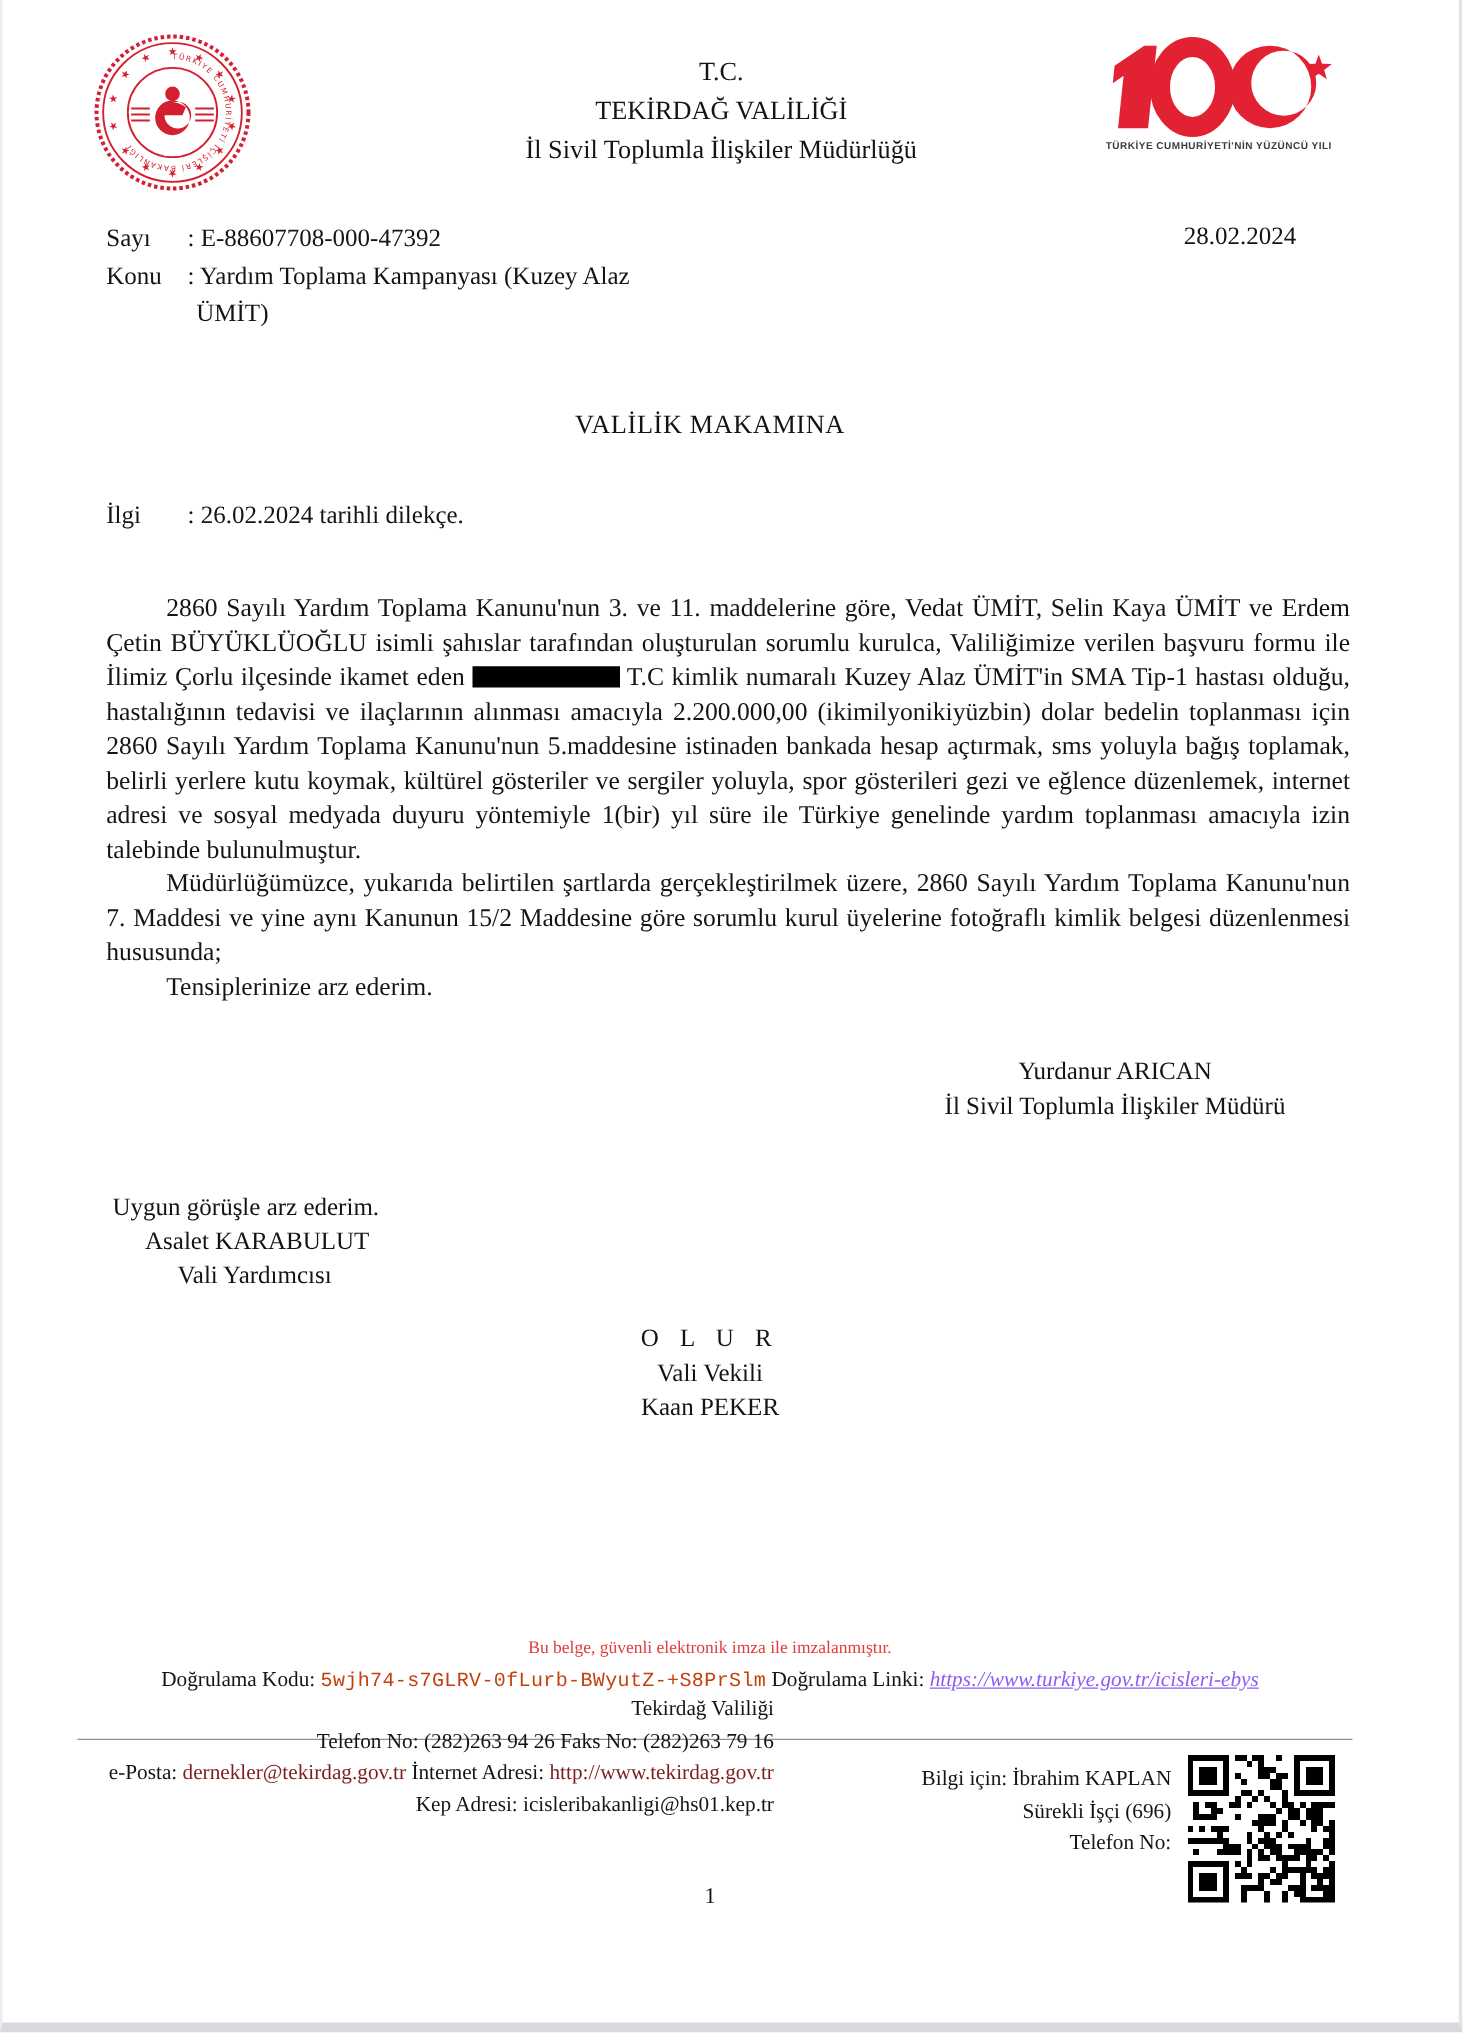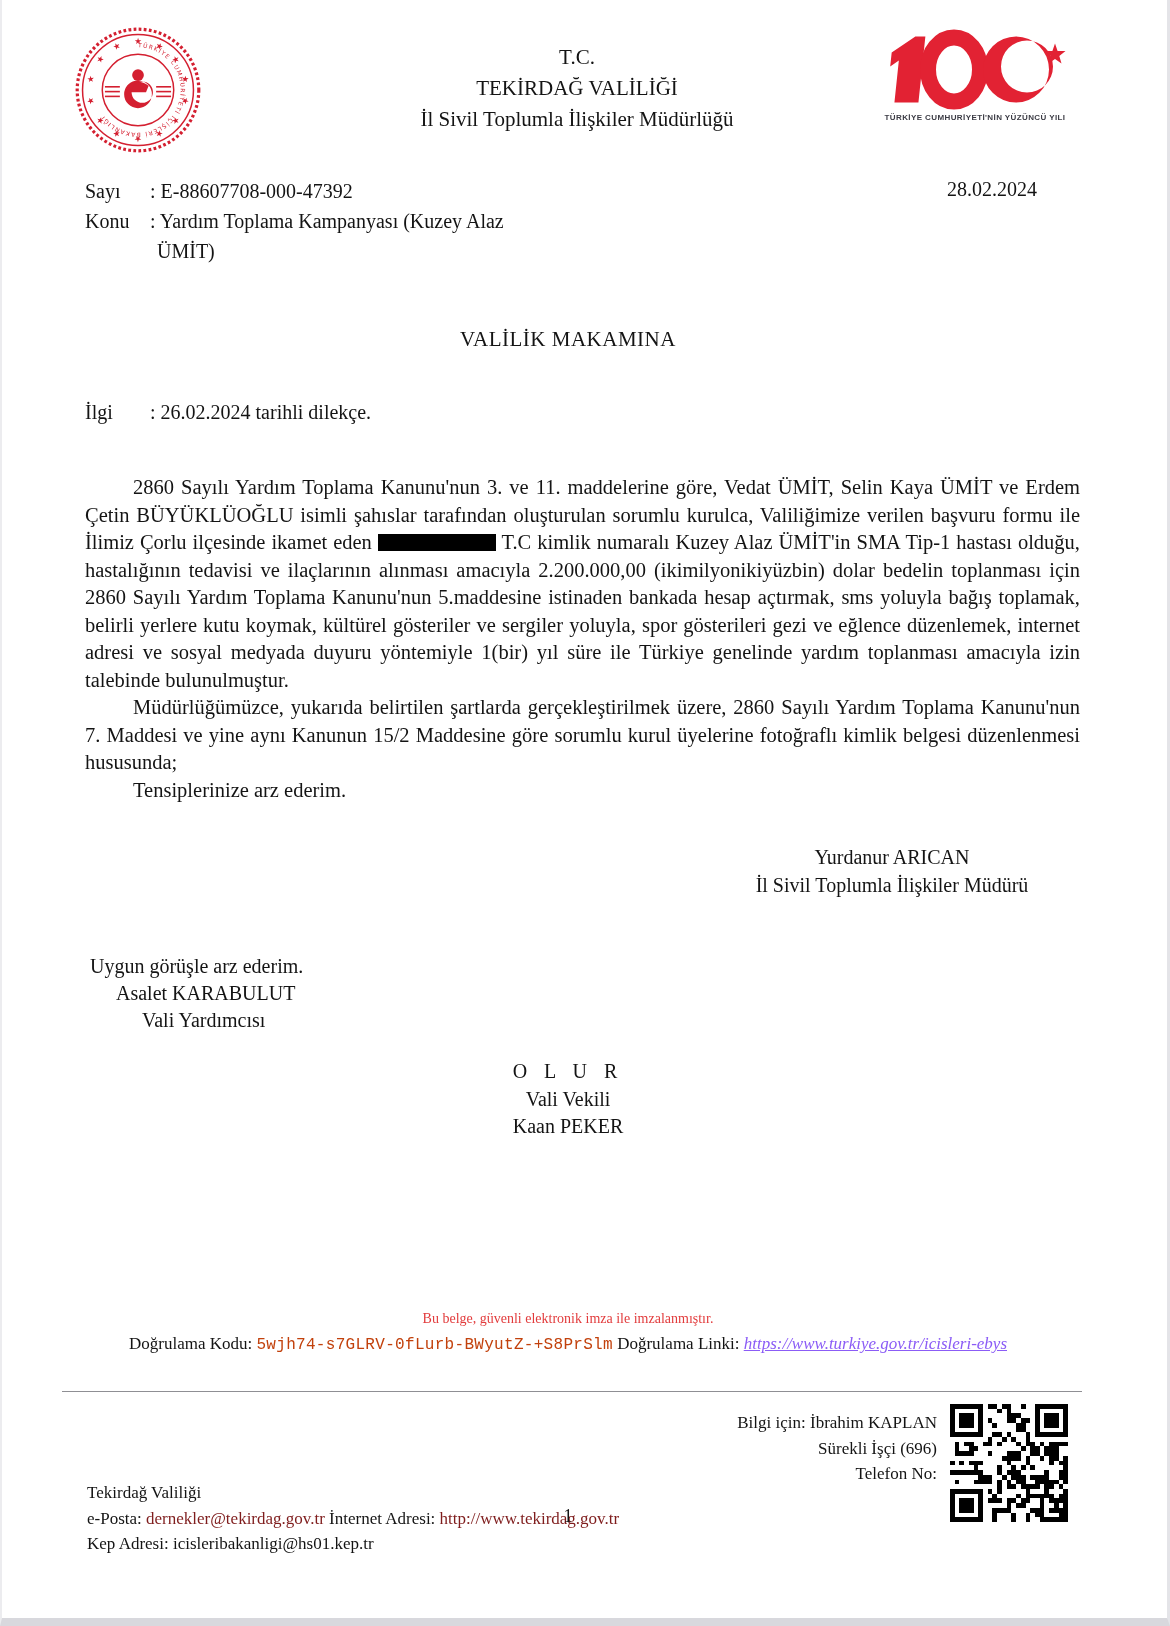--- a/index.html
+++ b/index.html
@@ -35,21 +35,21 @@
   .olur{position:absolute;left:0;top:1058px;width:1132px;text-align:center;font-size:20px;line-height:27.5px;}
   .olur-heading{letter-spacing:6px;}
   
   .esign{position:absolute;left:0;top:1311px;width:1132px;text-align:center;}
   .esign-notice{color:#e23b3c;font-size:14px;margin-bottom:7px;}
   .esign-verify{font-size:17px;color:#141414;}
   .esign-code{font-family:Liberation Mono, monospace;font-size:16px;color:#c2410c;letter-spacing:.3px;}
   .doc-link{font-style:italic;text-decoration:underline;color:#8b5cf6;cursor:pointer;}
   
   .separator{position:absolute;left:60px;top:1391px;width:1020px;border-top:1.5px solid #8f8f94;}
-  .footer-left{position:absolute;left:85px;top:1480px;font-size:17px;line-height:25.5px;}
+  .footer-left{position:absolute;left:85px;top:1354px;font-size:17px;line-height:25.5px;text-align:right;}
   .footer-right{position:absolute;left:620px;top:1410px;width:315px;text-align:right;font-size:17px;line-height:25.5px;}
   .u-link{color:#7f1d1d;cursor:pointer;}
   .qr{position:absolute;left:948px;top:1404px;width:118px;height:118px;}
   .page-num{position:absolute;left:0;top:1506px;width:1132px;text-align:center;font-size:18px;}
   .caption100{font-family:"Liberation Sans","DejaVu Sans",sans-serif;font-weight:bold;}
 </style>
 </head>
 <body>
 
 <div class="page">
@@ -186,20 +186,21 @@
       <span class="esign-code">5wjh74-s7GLRV-0fLurb-BWyutZ-+S8PrSlm</span>
       <span>Doğrulama Linki:</span>
       <span class="doc-link">https://www.turkiye.gov.tr/icisleri-ebys</span>
     </div>
   </div>
 
   <div class="separator"></div>
 
   <div class="footer-left">
     <div>Tekirdağ Valiliği</div>
+    <div>Telefon No: (282)263 94 26 Faks No: (282)263 79 16</div>
     <div>
       <span>e-Posta:</span>
       <span class="u-link">dernekler@tekirdag.gov.tr</span>
       <span>İnternet Adresi:</span>
       <span class="u-link">http://www.tekirdag.gov.tr</span>
     </div>
     <div>Kep Adresi: icisleribakanligi@hs01.kep.tr</div>
   </div>
 
   <div class="footer-right">

